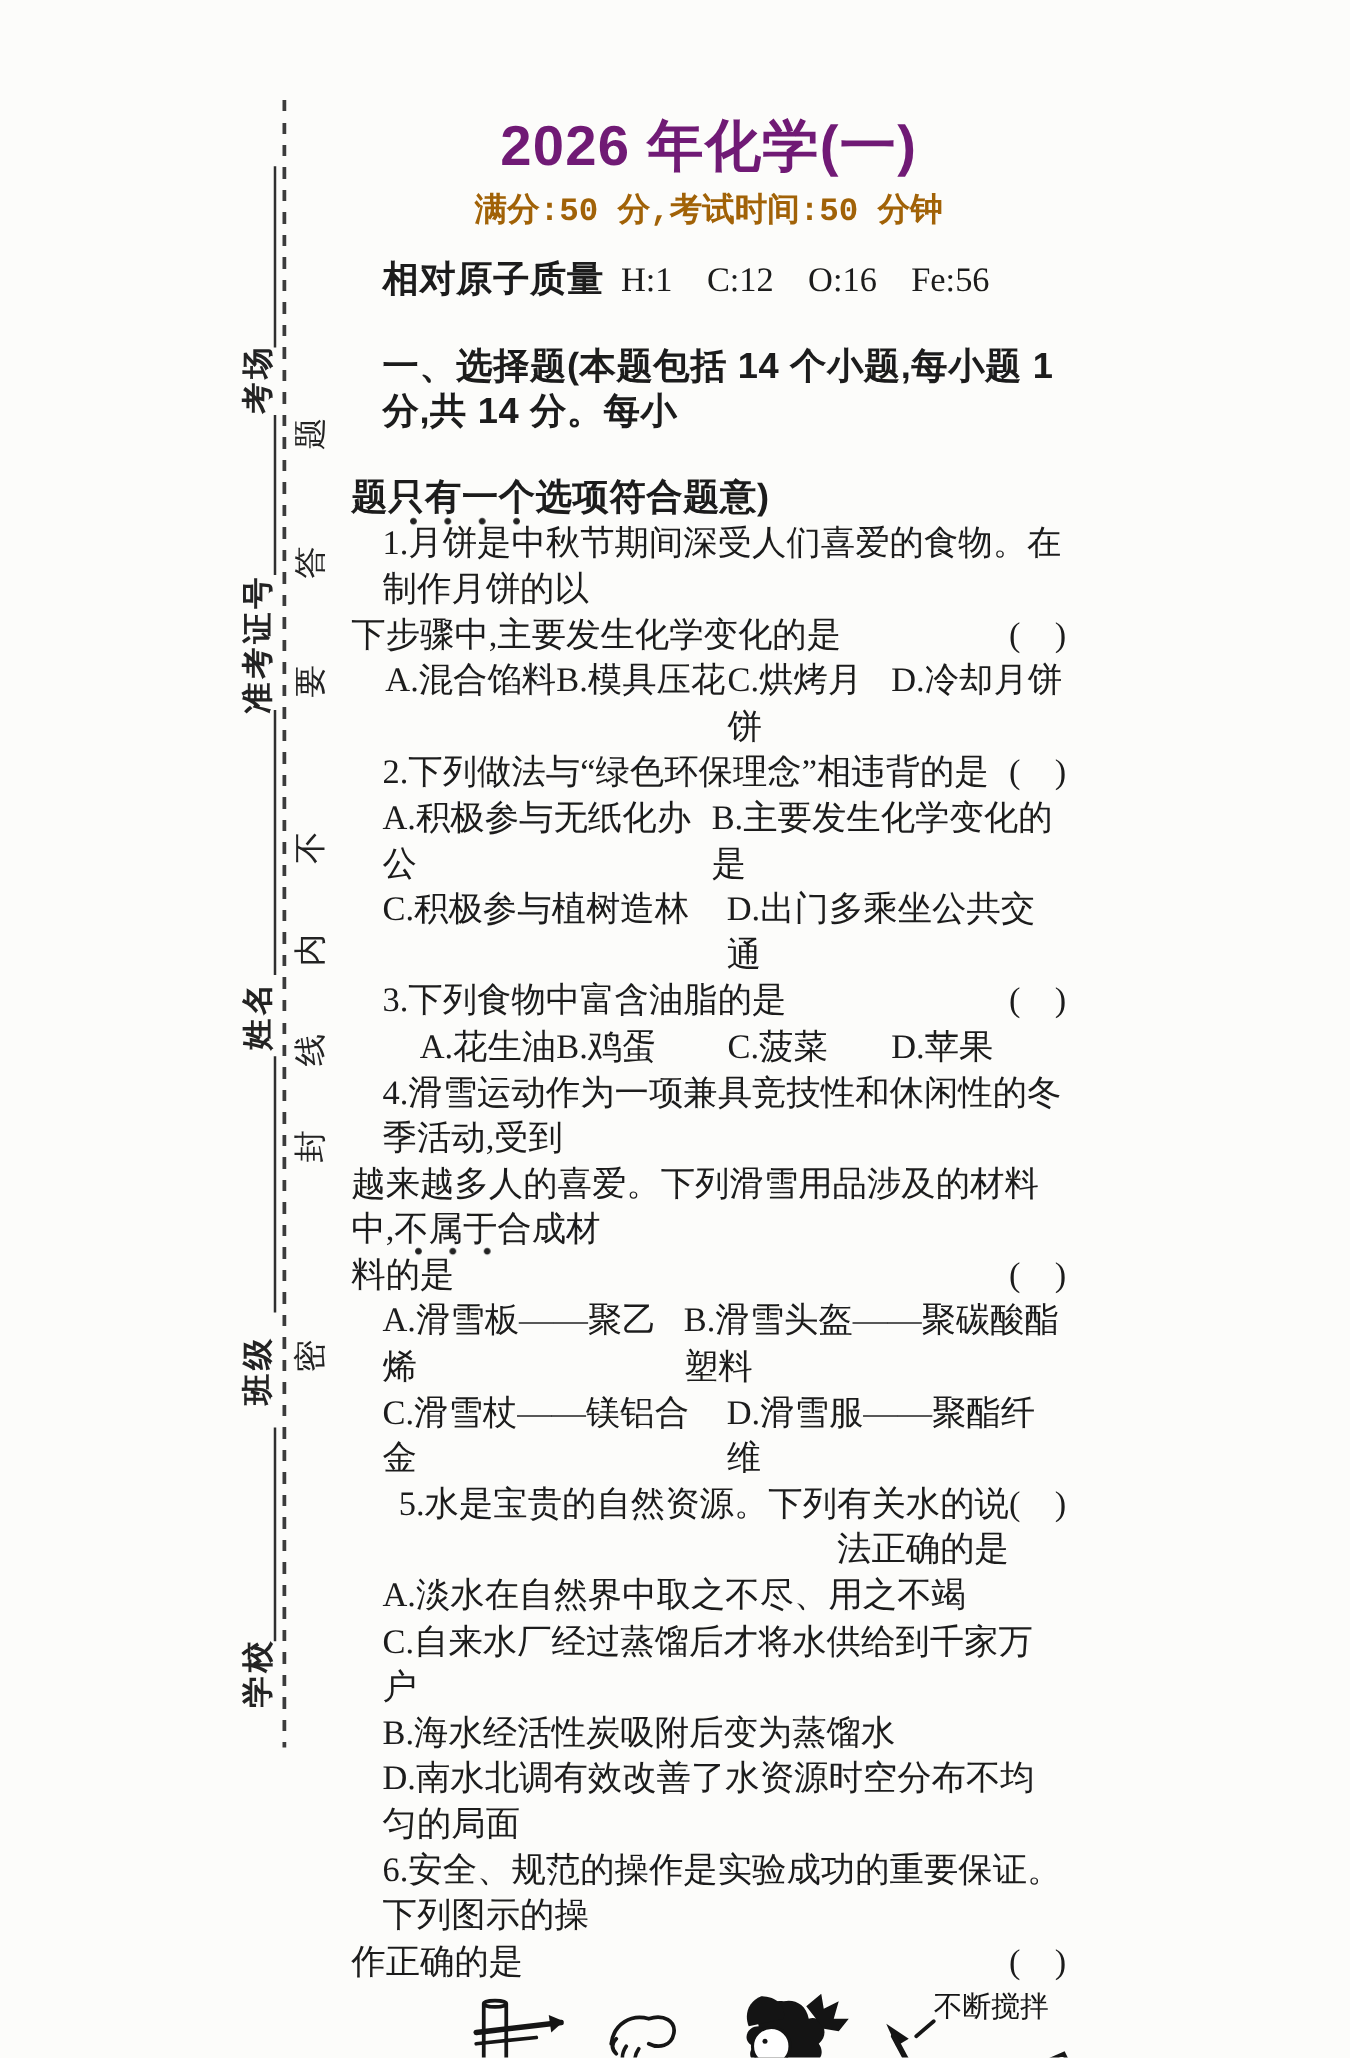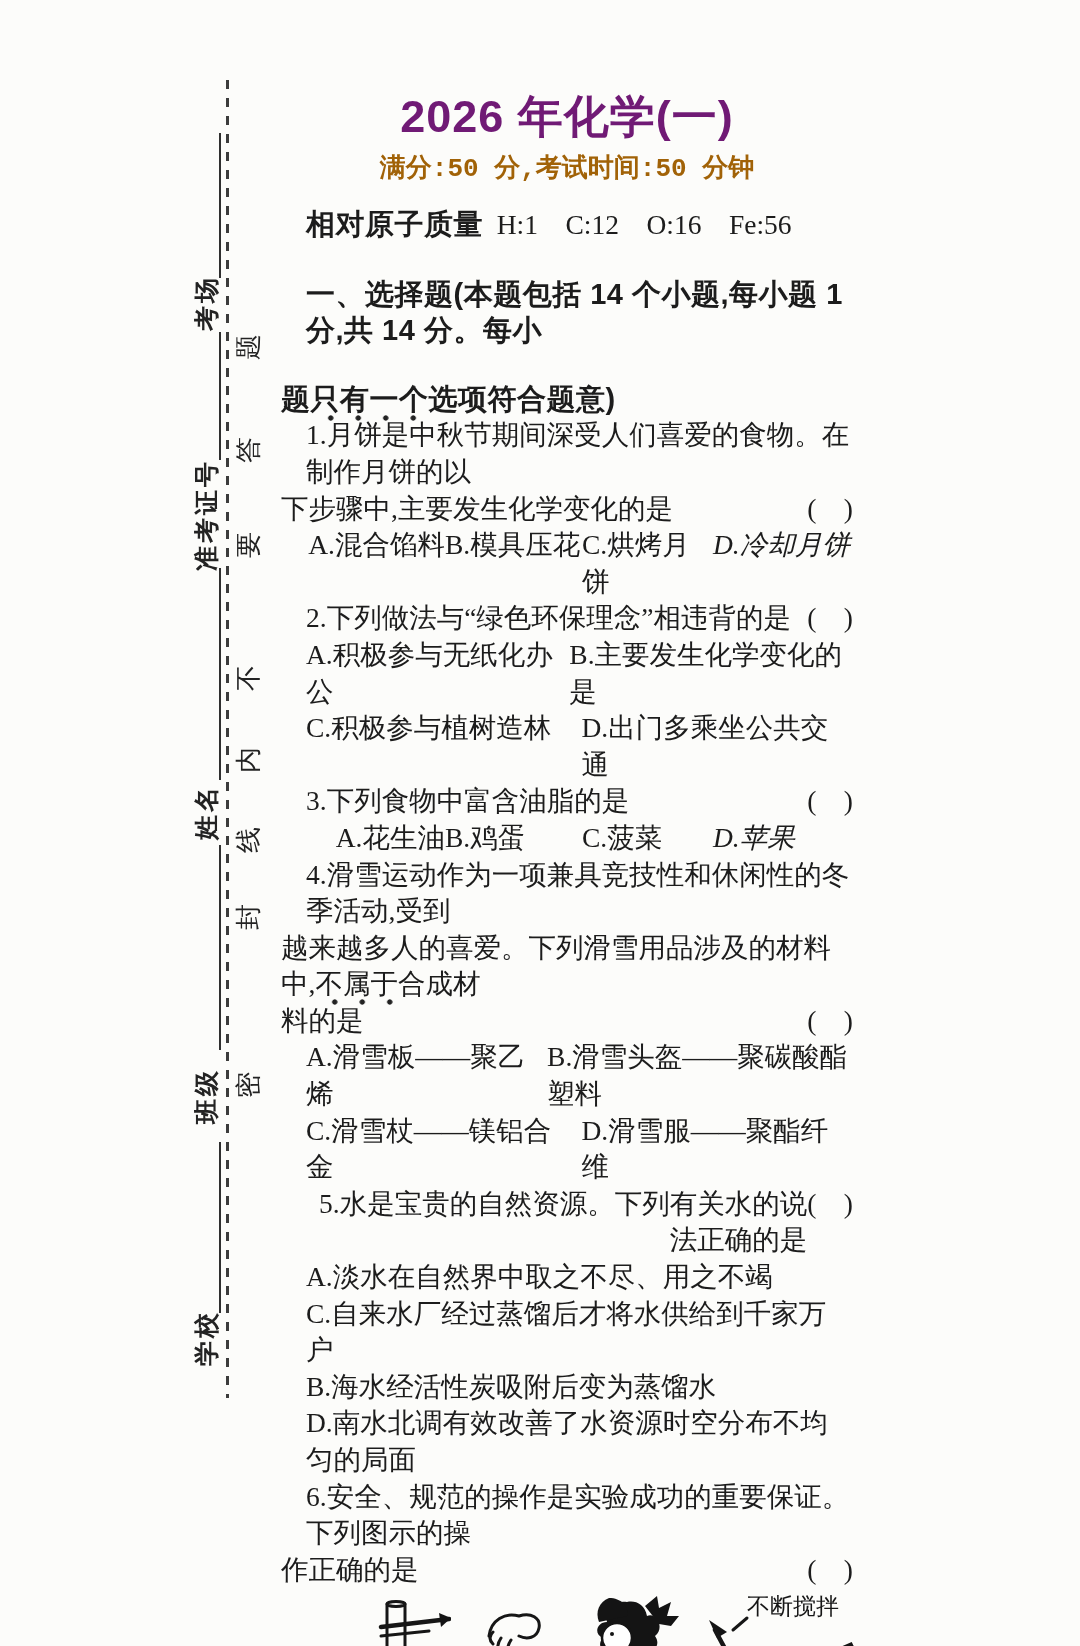--- a/index.html
+++ b/index.html
@@ -37,21 +37,21 @@
   .ln{font-size:27.5px;line-height:36.6px;}
   .bold{font-family:"Liberation Sans","DejaVu Sans",sans-serif;font-weight:600;font-size:29px;letter-spacing:0.5px;margin-top:32px;}
   .ind{padding-left:25px;}
   .flexline{display:flex;justify-content:space-between;text-align:right;}
   .bracket{white-space:pre;}
   .pre{white-space:pre;}
   .cols4{display:flex;padding-left:25px;}
   .cols4 .o1{width:139px;text-align:right;}
   .cols4 .o2{width:137px;}
   .cols4 .o3{width:131px;}
-  .cols4 .o4{flex:1;font-style:italic;}
+  .cols4 .o4{flex:1;}
   .cols2{display:flex;padding-left:25px;gap:12px;}
   .cols2 .o1{width:266px;}
   .emdot{
     background-image:radial-gradient(circle,#222 2.3px,transparent 3px);
     background-size:27.5px 8px;background-repeat:repeat-x;background-position:6px 100%;
     padding-bottom:7px;
   }
   
   .figrow{display:flex;align-items:flex-end;height:168px;padding-left:56px;margin:2px 0 2px;}
   .fig svg{display:block;}

